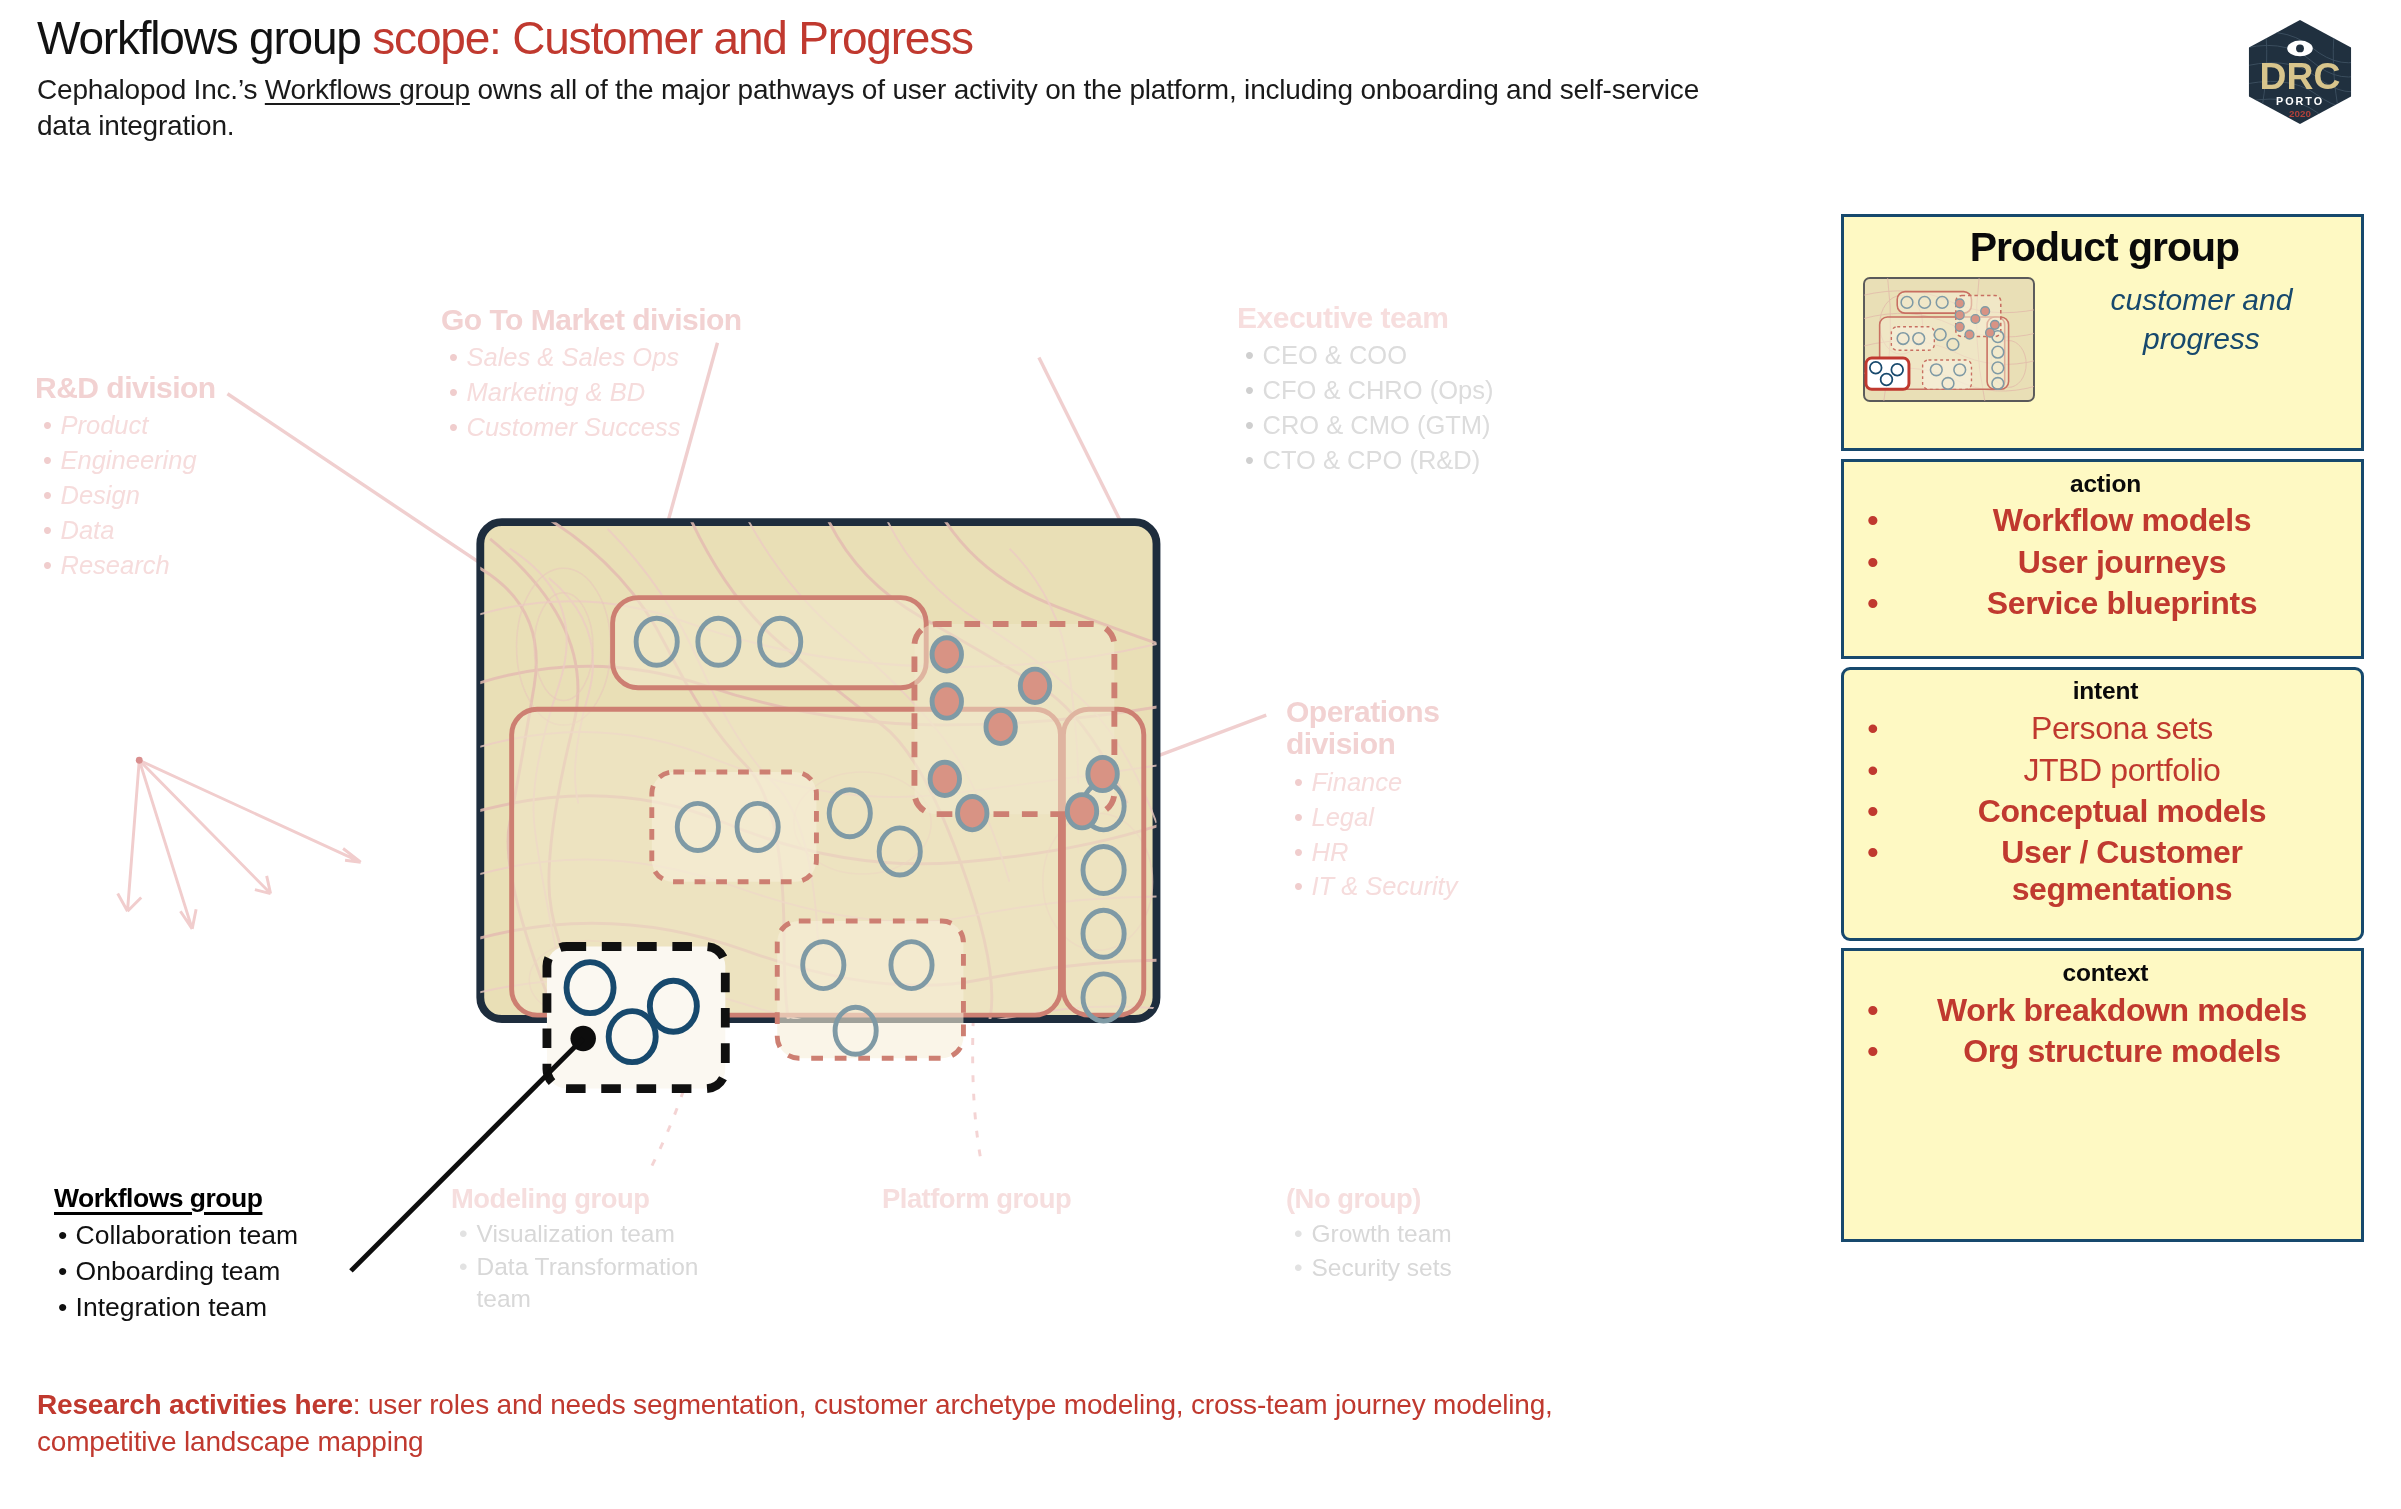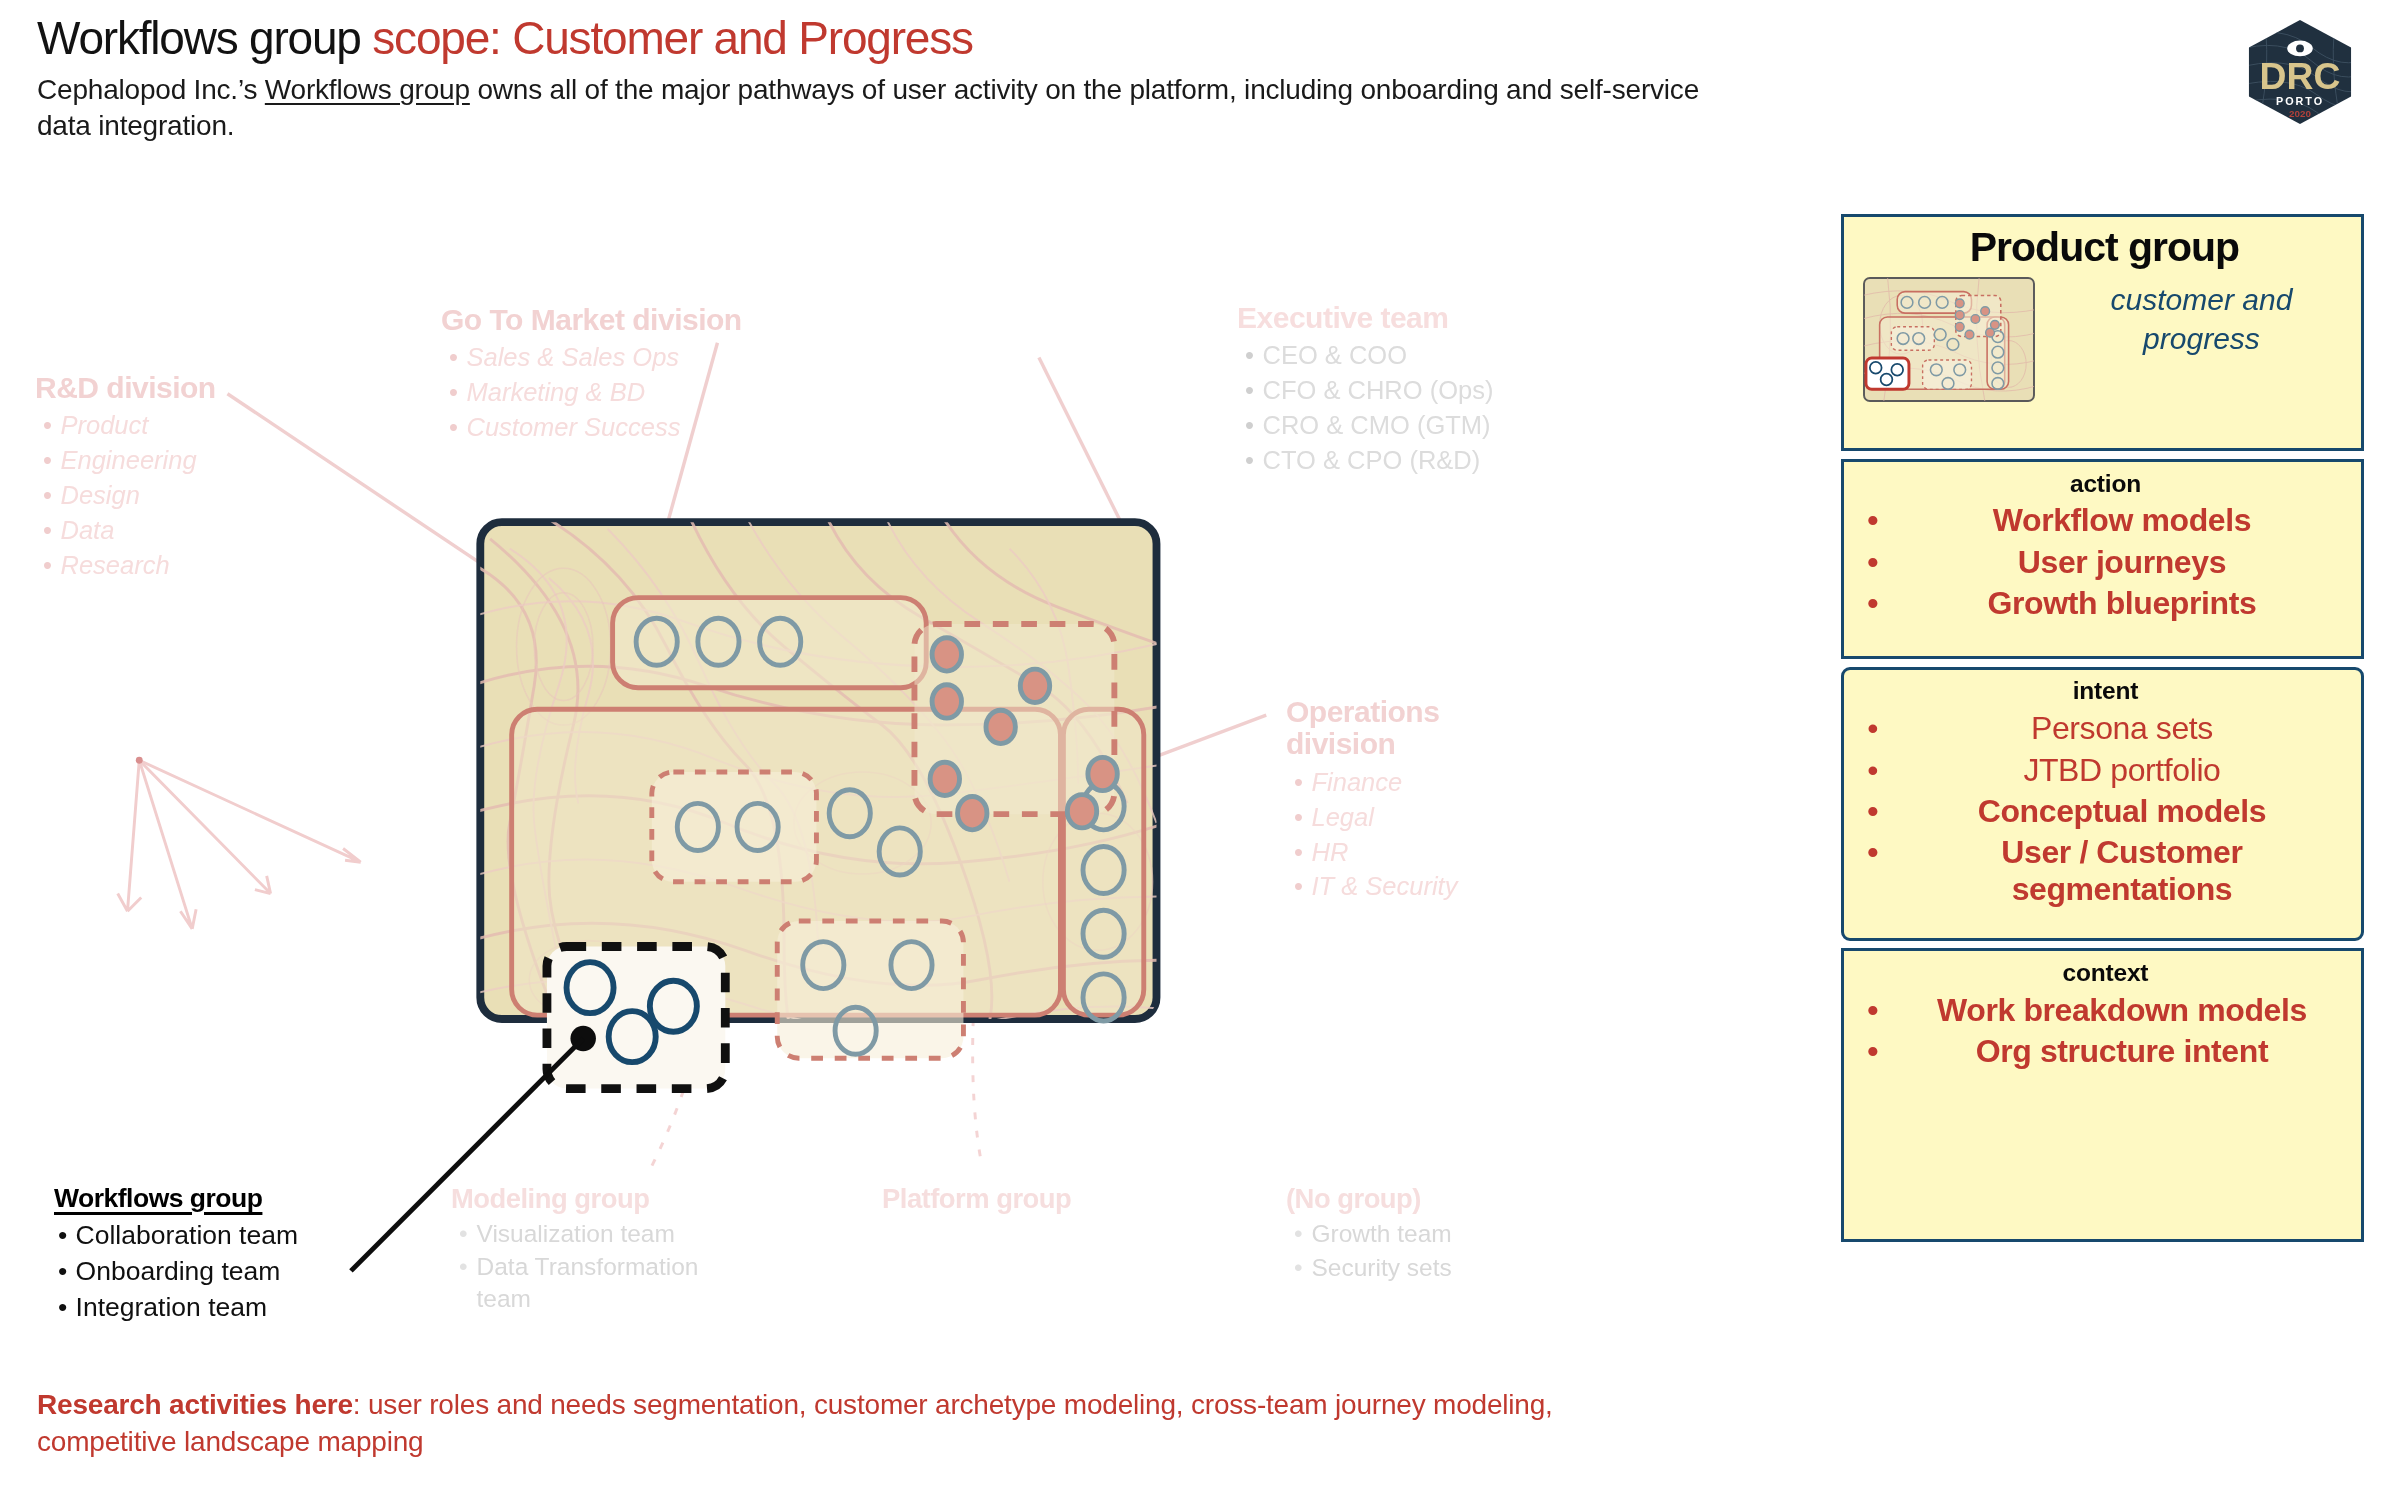--- a/index.html
+++ b/index.html
@@ -374,36 +374,36 @@
       </div>
       <div id="ph-sub">customer and progress</div>
     </div>
   </div>
 
   <div class="pbox sec" id="box-action">
     <div class="cap">action</div>
     <ul>
       <li class="bold">Workflow models</li>
       <li class="bold">User journeys</li>
-      <li class="bold">Growth blueprints</li>
+      <li class="bold">Service blueprints</li>
     </ul>
   </div>
 
   <div class="pbox sec" id="box-intent">
     <div class="cap">intent</div>
     <ul>
       <li class="light">Persona sets</li>
       <li class="light">JTBD portfolio</li>
       <li class="bold">Conceptual models</li>
       <li class="bold">User / Customer segmentations</li>
     </ul>
   </div>
 
   <div class="pbox sec" id="box-context">
     <div class="cap">context</div>
     <ul>
       <li class="bold">Work breakdown models</li>
-      <li class="bold">Org structure intent</li>
+      <li class="bold">Org structure models</li>
     </ul>
   </div>
 
 </div>
 
 
 </body></html>

